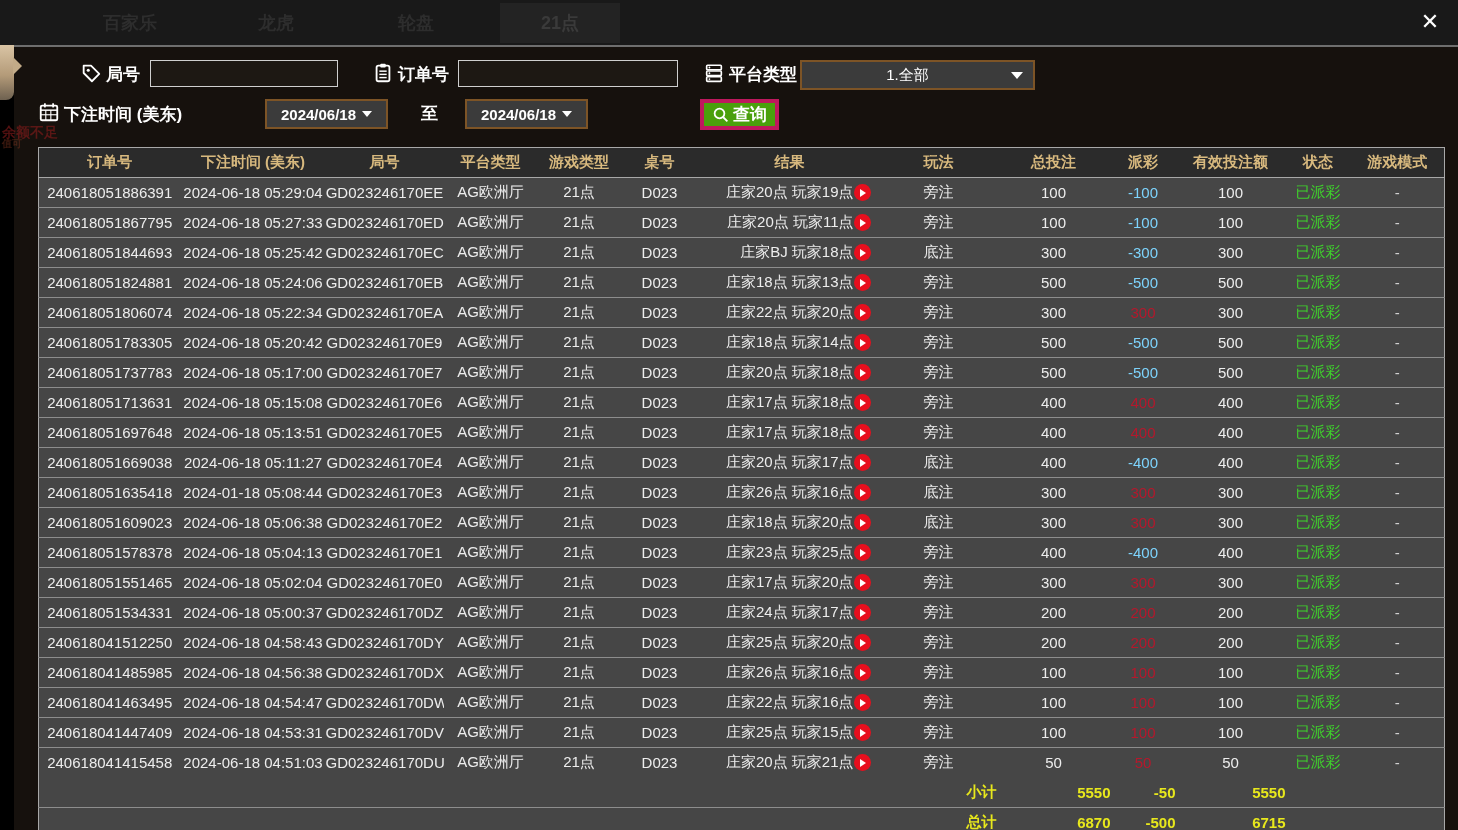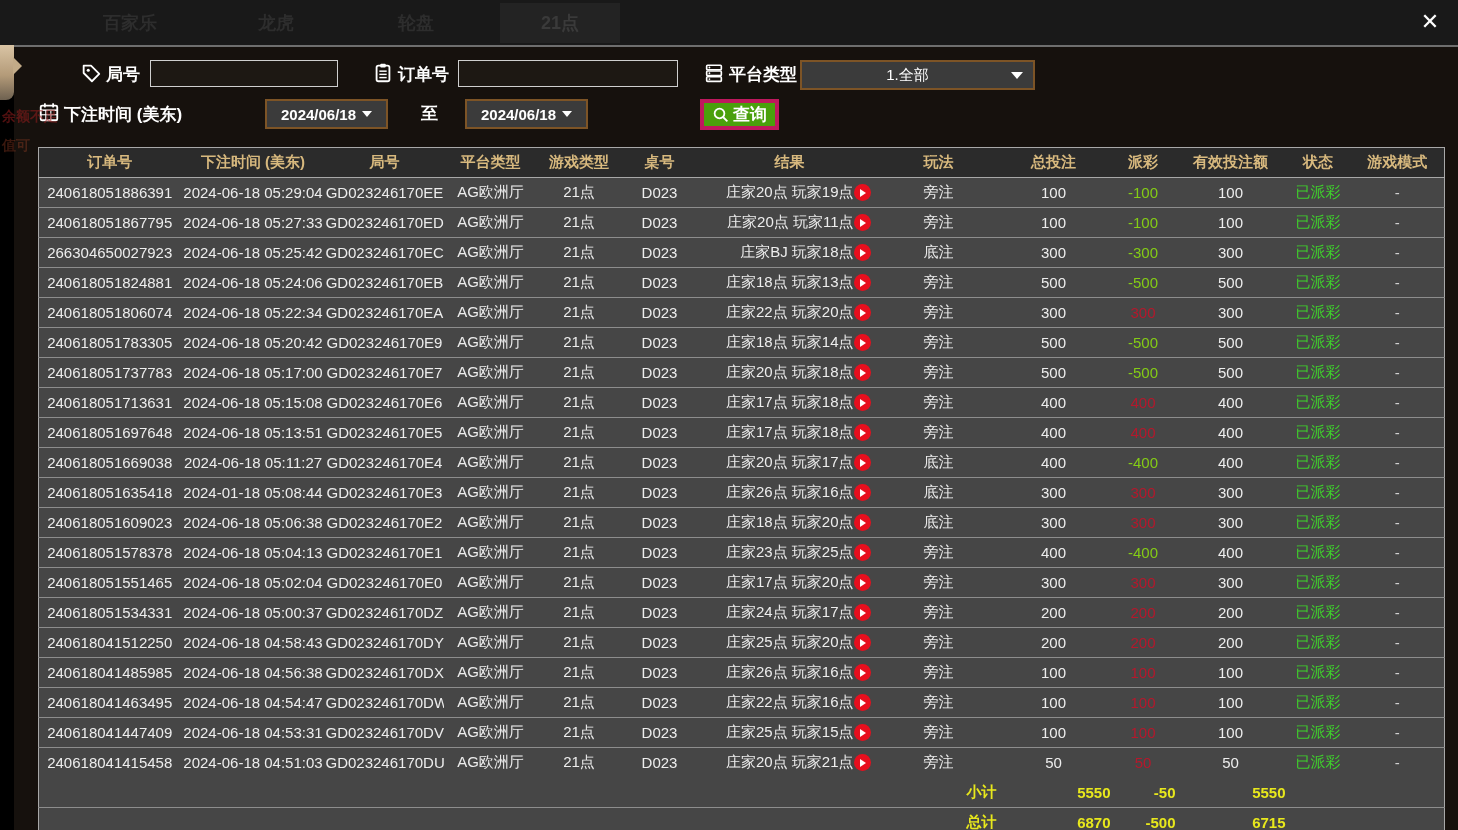--- a/index.html
+++ b/index.html
@@ -19,23 +19,23 @@
   .close-btn { position:absolute; right:14px; top:8px; width:28px; height:28px; color:#fff;
                font-size:22px; line-height:28px; text-align:center; cursor:pointer; z-index:30; }
 
   
   .side-tab { position:absolute; left:0; top:45px; width:14px; height:55px;
               background:linear-gradient(180deg,#d9c4a4 0%,#b49b79 55%,#6e6150 100%);
               border-bottom-right-radius:8px; z-index:5; }
   .side-notch { position:absolute; left:13px; top:57px; width:0; height:0;
                 border-top:9px solid transparent; border-bottom:9px solid transparent;
                 border-left:9px solid #c2ab88; z-index:5; }
-  .faded-1 { position:absolute; left:2px; top:108px; font-size:14px; font-weight:bold;
+  .faded-1 { position:absolute; left:2px; top:124px; font-size:14px; font-weight:bold;
              color:rgba(150,30,30,.55); white-space:nowrap; z-index:4; }
-  .faded-2 { position:absolute; left:2px; top:137px; font-size:14px; font-weight:bold;
+  .faded-2 { position:absolute; left:2px; top:137px; font-size:10px; font-weight:bold;
              color:rgba(170,70,40,.35); white-space:nowrap; z-index:4; }
 
   
   .f-label { position:absolute; color:#fff; font-size:17px; font-weight:bold; white-space:nowrap; }
   .f-icon  { position:absolute; width:22px; height:22px; }
   .f-icon svg { width:22px; height:22px; display:block; }
 
   .txt-input { position:absolute; height:27px; background:#1d1813; border:1px solid #cfcfcf;
                color:#fff; font-size:14px; padding:0 6px; outline:none; }
 
@@ -65,21 +65,21 @@
              border-top:1px solid #8d8d8d; overflow:hidden; white-space:nowrap; }
   .grid tr:first-child td { border-top:none; }
   .c-result-cell { padding-right:10px; }
   .result-flex { display:flex; align-items:center; }
   .result-flex .result-text { flex:1; text-align:right; }
   .play-icon { width:17px; height:17px; border-radius:50%; background:#e70f1e;
                display:inline-flex; align-items:center; justify-content:center; flex:0 0 17px;
                cursor:pointer; }
   .play-icon .tri { width:0; height:0; border-left:6px solid #fff;
                     border-top:4px solid transparent; border-bottom:4px solid transparent; margin-left:2px; }
-  td.neg { color:#84cc16; }
+  td.neg { color:#7dd3fc; }
   td.pos { color:#b5182c; }
   td.c-status { color:#3fd02c; }
   td.c-mode { color:#cfcfcf; }
   .foot td { color:#e8e81c; font-weight:bold;text-align:right; }
 </style>
 </head>
 <body>
 
 <div class="screen">
 
@@ -239,21 +239,21 @@
         </span>
       </td>
       <td>旁注</td>
       <td>100</td>
       <td class="neg">-100</td>
       <td>100</td>
       <td class="c-status">已派彩</td>
       <td class="c-mode">-</td>
     </tr>
         <tr>
-      <td>266304650027923</td>
+      <td>240618051844693</td>
       <td>2024-06-18 05:25:42</td>
       <td>GD023246170EC</td>
       <td>AG欧洲厅</td>
       <td>21点</td>
       <td>D023</td>
       <td class="c-result-cell">
         <span class="result-flex">
           <span class="result-text">庄家BJ 玩家18点</span>
           <span class="play-icon">
                 <span class="tri"></span>

